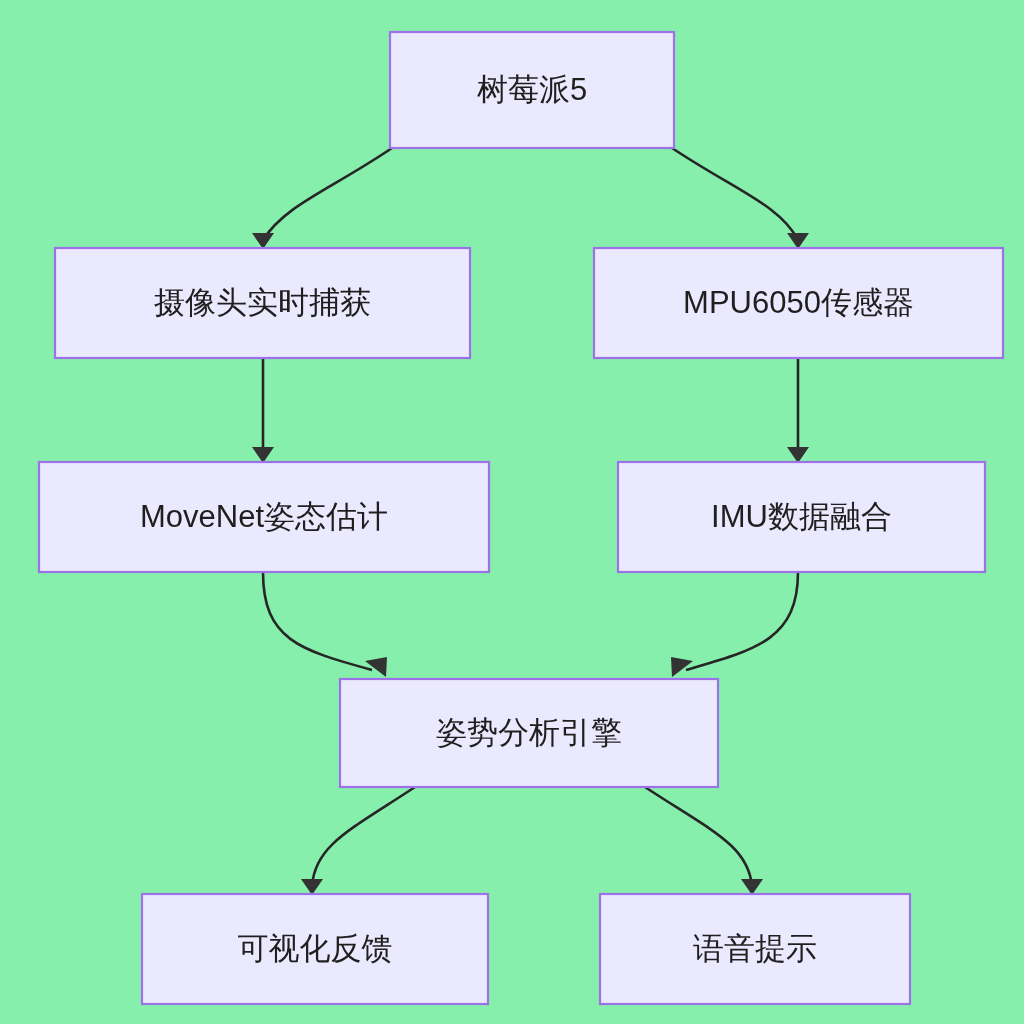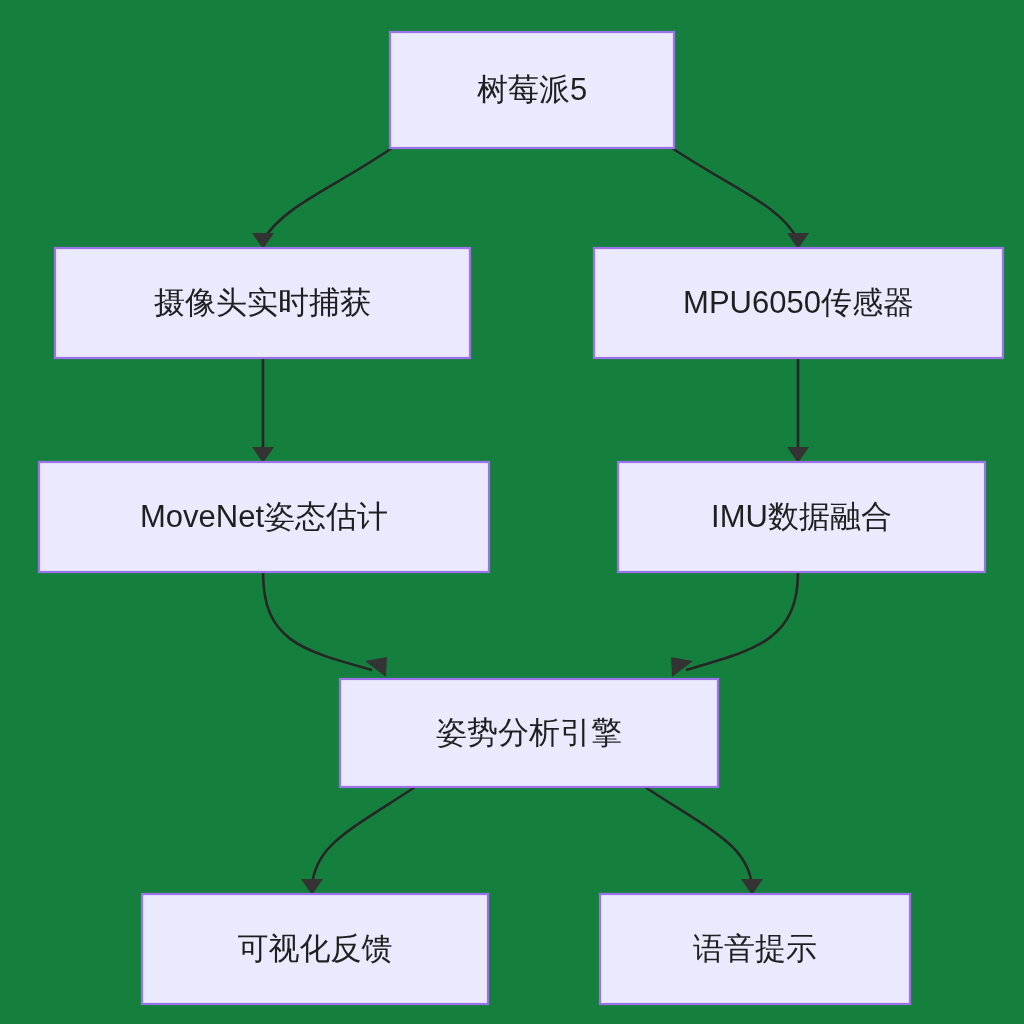--- a/index.html
+++ b/index.html
@@ -11,21 +11,21 @@
   body {
     width: 1024px;
     height: 1024px;
     font-family: "Liberation Sans", "DejaVu Sans", sans-serif;
     overflow: hidden;
   }
   #flow-root {
     position: relative;
     width: 1024px;
     height: 1024px;
-    background: #15803d;
+    background: #86efac;
   }
   svg#flow-svg {
     position: absolute;
     top: 0;
     left: 0;
     width: 1024px;
     height: 1024px;
     display: block;
   }
   .node-rect {

